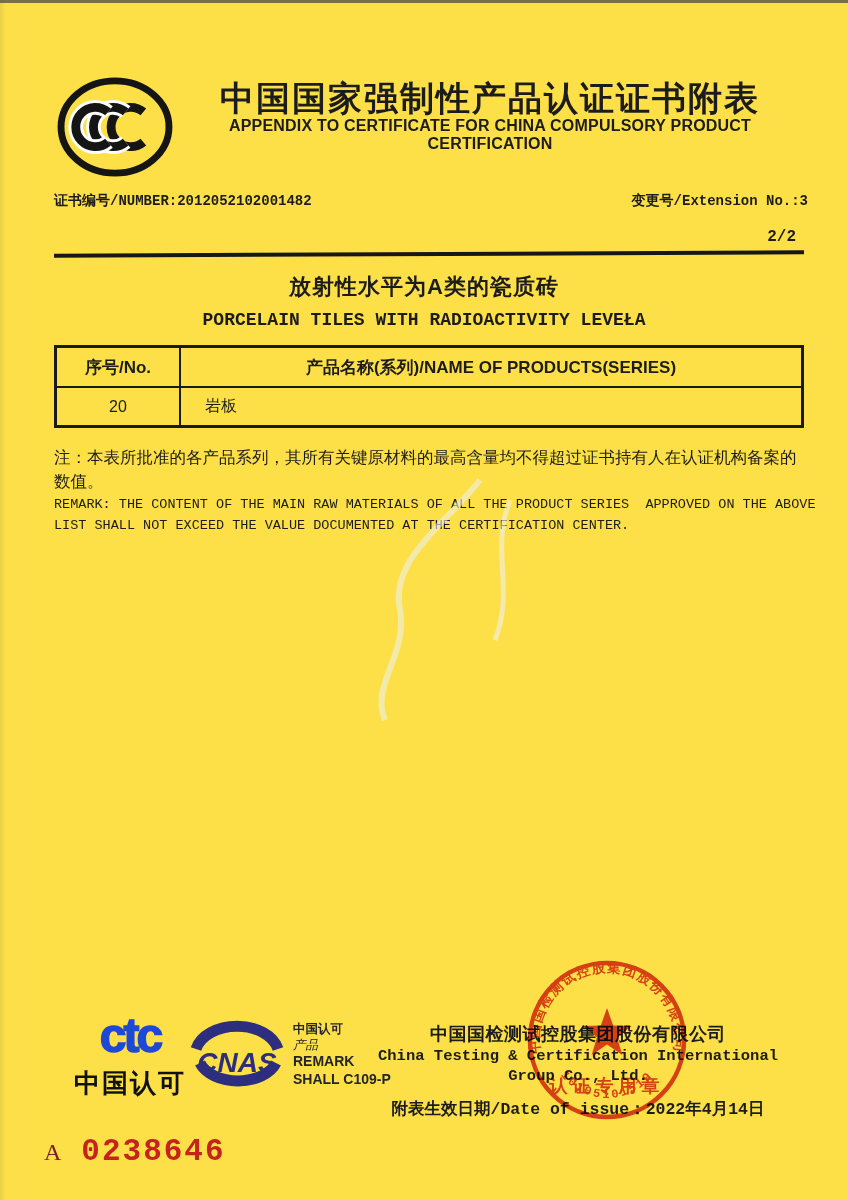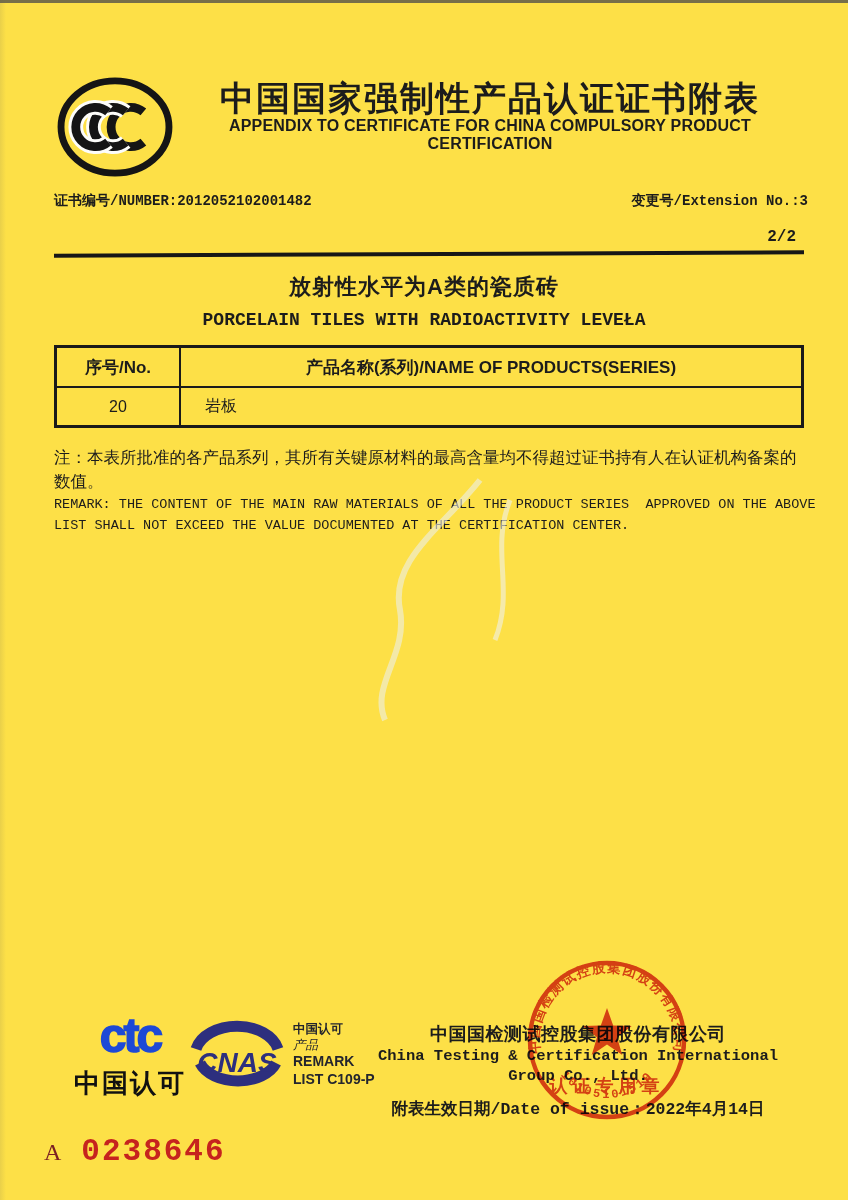--- a/index.html
+++ b/index.html
@@ -139,21 +139,21 @@
   <div class="cnas-block">
     <svg width="98" height="78" viewBox="0 0 96 78">
       <path d="M 7,33 A 42 29 0 0 1 89,33" fill="none" stroke="#2d2f7e" stroke-width="11"></path>
       <path d="M 11,47 A 40 26 0 0 0 87,47" fill="none" stroke="#2d2f7e" stroke-width="11"></path>
       <text x="48" y="56" text-anchor="middle" font-family="Liberation Sans, sans-serif" font-size="28" font-weight="900" font-style="italic" fill="#2d2f7e">CNAS</text>
     </svg>
     <div class="cnas-text">
       <div class="cnas-l1">中国认可</div>
       <div class="cnas-l2">产品</div>
       <div class="cnas-l3">REMARK</div>
-      <div class="cnas-l4">LIST C109-P</div>
+      <div class="cnas-l4">SHALL C109-P</div>
     </div>
   </div>
 
   <div class="issuer">
     <div class="issuer-zh">中国国检测试控股集团股份有限公司</div>
     <div class="issuer-en">China Testing &amp; Certification International</div>
     <div class="issuer-en">Group Co., Ltd.</div>
     <div class="issue-date">附表生效日期/Date of issue：2022年4月14日</div>
   </div>
 

